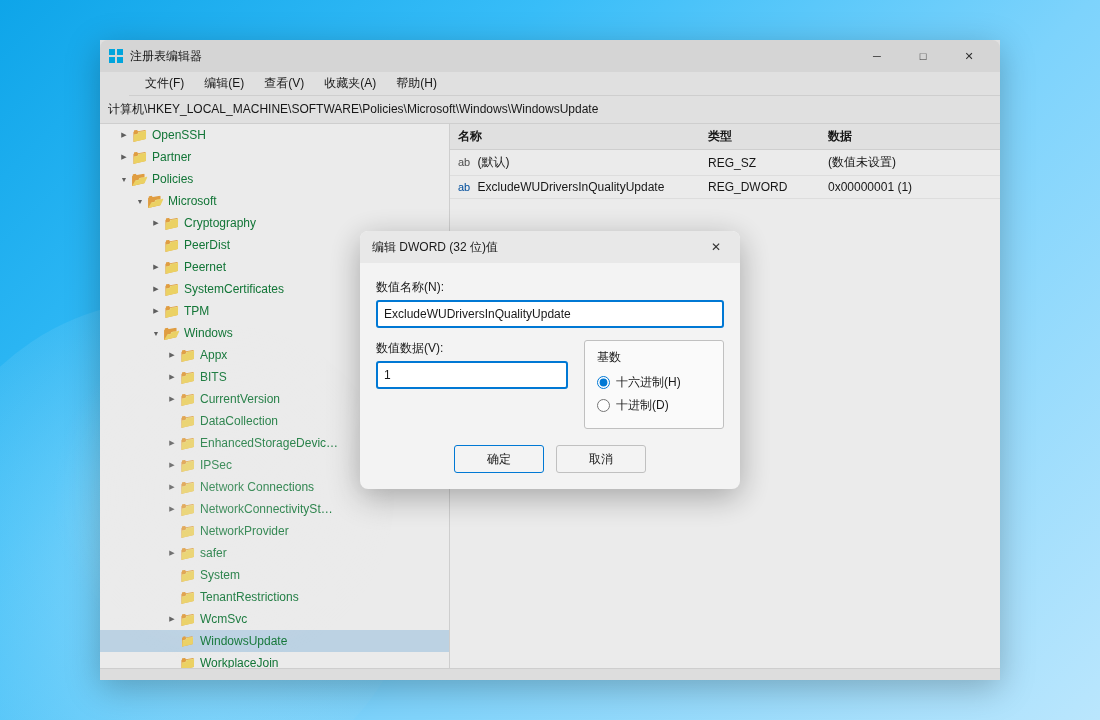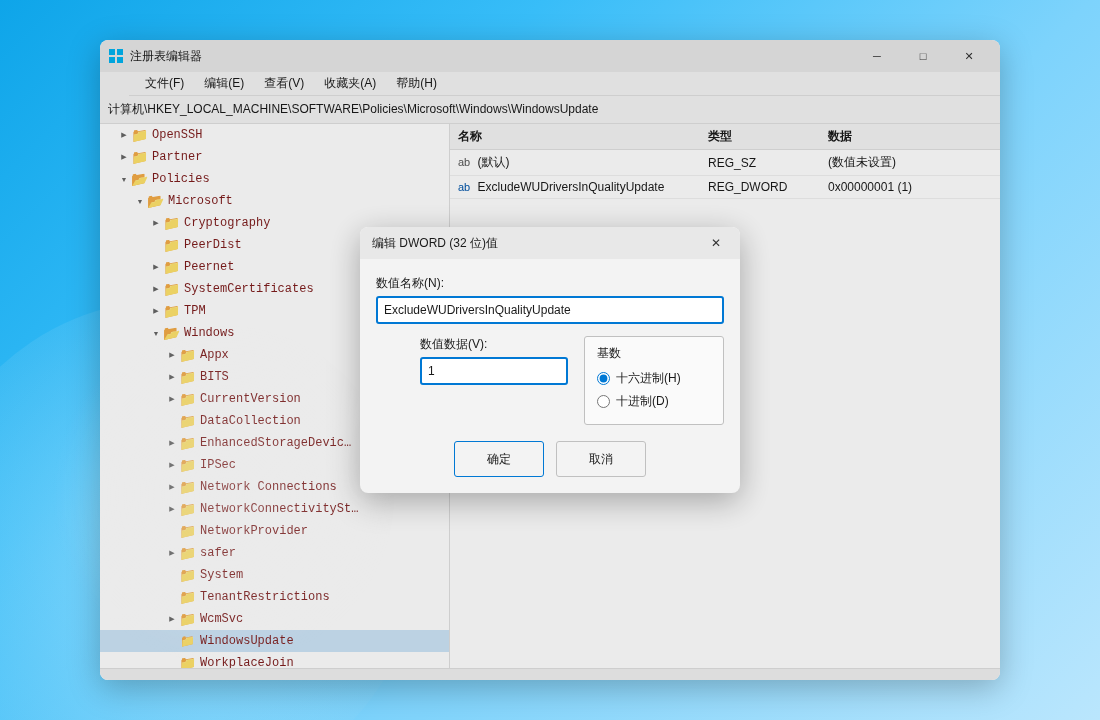--- a/index.html
+++ b/index.html
@@ -33,21 +33,21 @@
       background: radial-gradient(circle, rgba(255,255,255,0.25) 0%, transparent 70%);
     }
 
     .window {
       position: absolute;
       top: 40px;
       left: 100px;
       width: 900px;
       height: 640px;
       background: #f3f3f3;
-      border-radius: 8px;
+      border-radius: 0;
       box-shadow: 0 8px 32px rgba(0,0,0,0.25);
       display: flex;
       flex-direction: column;
       overflow: hidden;
     }
 
     
     .titlebar {
       height: 32px;
       background: #e8e8e8;
@@ -172,22 +172,21 @@
       flex-shrink: 0;
       display: flex;
       align-items: center;
       justify-content: center;
     }
     .folder-icon.yellow { color: #e8a020; font-size: 14px; }
     .folder-icon.highlighted { color: #e8a020; }
 
     .tree-label {
       font-size: 12px;
-      color: #7f1d1d;
-      font-family: Liberation Mono, monospace;
+      color: #15803d;
     }
 
     
     .right-panel {
       flex: 1;
       background: #ffffff;
       overflow-y: auto;
     }
 
     .registry-table {
@@ -299,21 +298,20 @@
     }
 
     .dialog-value-row {
       display: flex;
       gap: 16px;
       align-items: flex-start;
     }
 
     .dialog-value-col {
       flex: 1;
-      margin-left: 44px;
     }
 
     .dialog-value-input {
       width: 100%;
       height: 28px;
       border: 2px solid #0078d4;
       border-radius: 3px;
       padding: 0 6px;
       font-size: 12px;
       background: white;
@@ -348,21 +346,21 @@
 
     .dialog-buttons {
       display: flex;
       justify-content: center;
       gap: 12px;
       margin-top: 16px;
     }
 
     .dialog-btn {
       width: 90px;
-      height: 36px;
+      height: 28px;
       border: 1px solid #c0c0c0;
       border-radius: 3px;
       background: #f3f3f3;
       font-size: 12px;
       cursor: pointer;
       color: #1a1a1a;
       display: flex;
       align-items: center;
       justify-content: center;
     }

